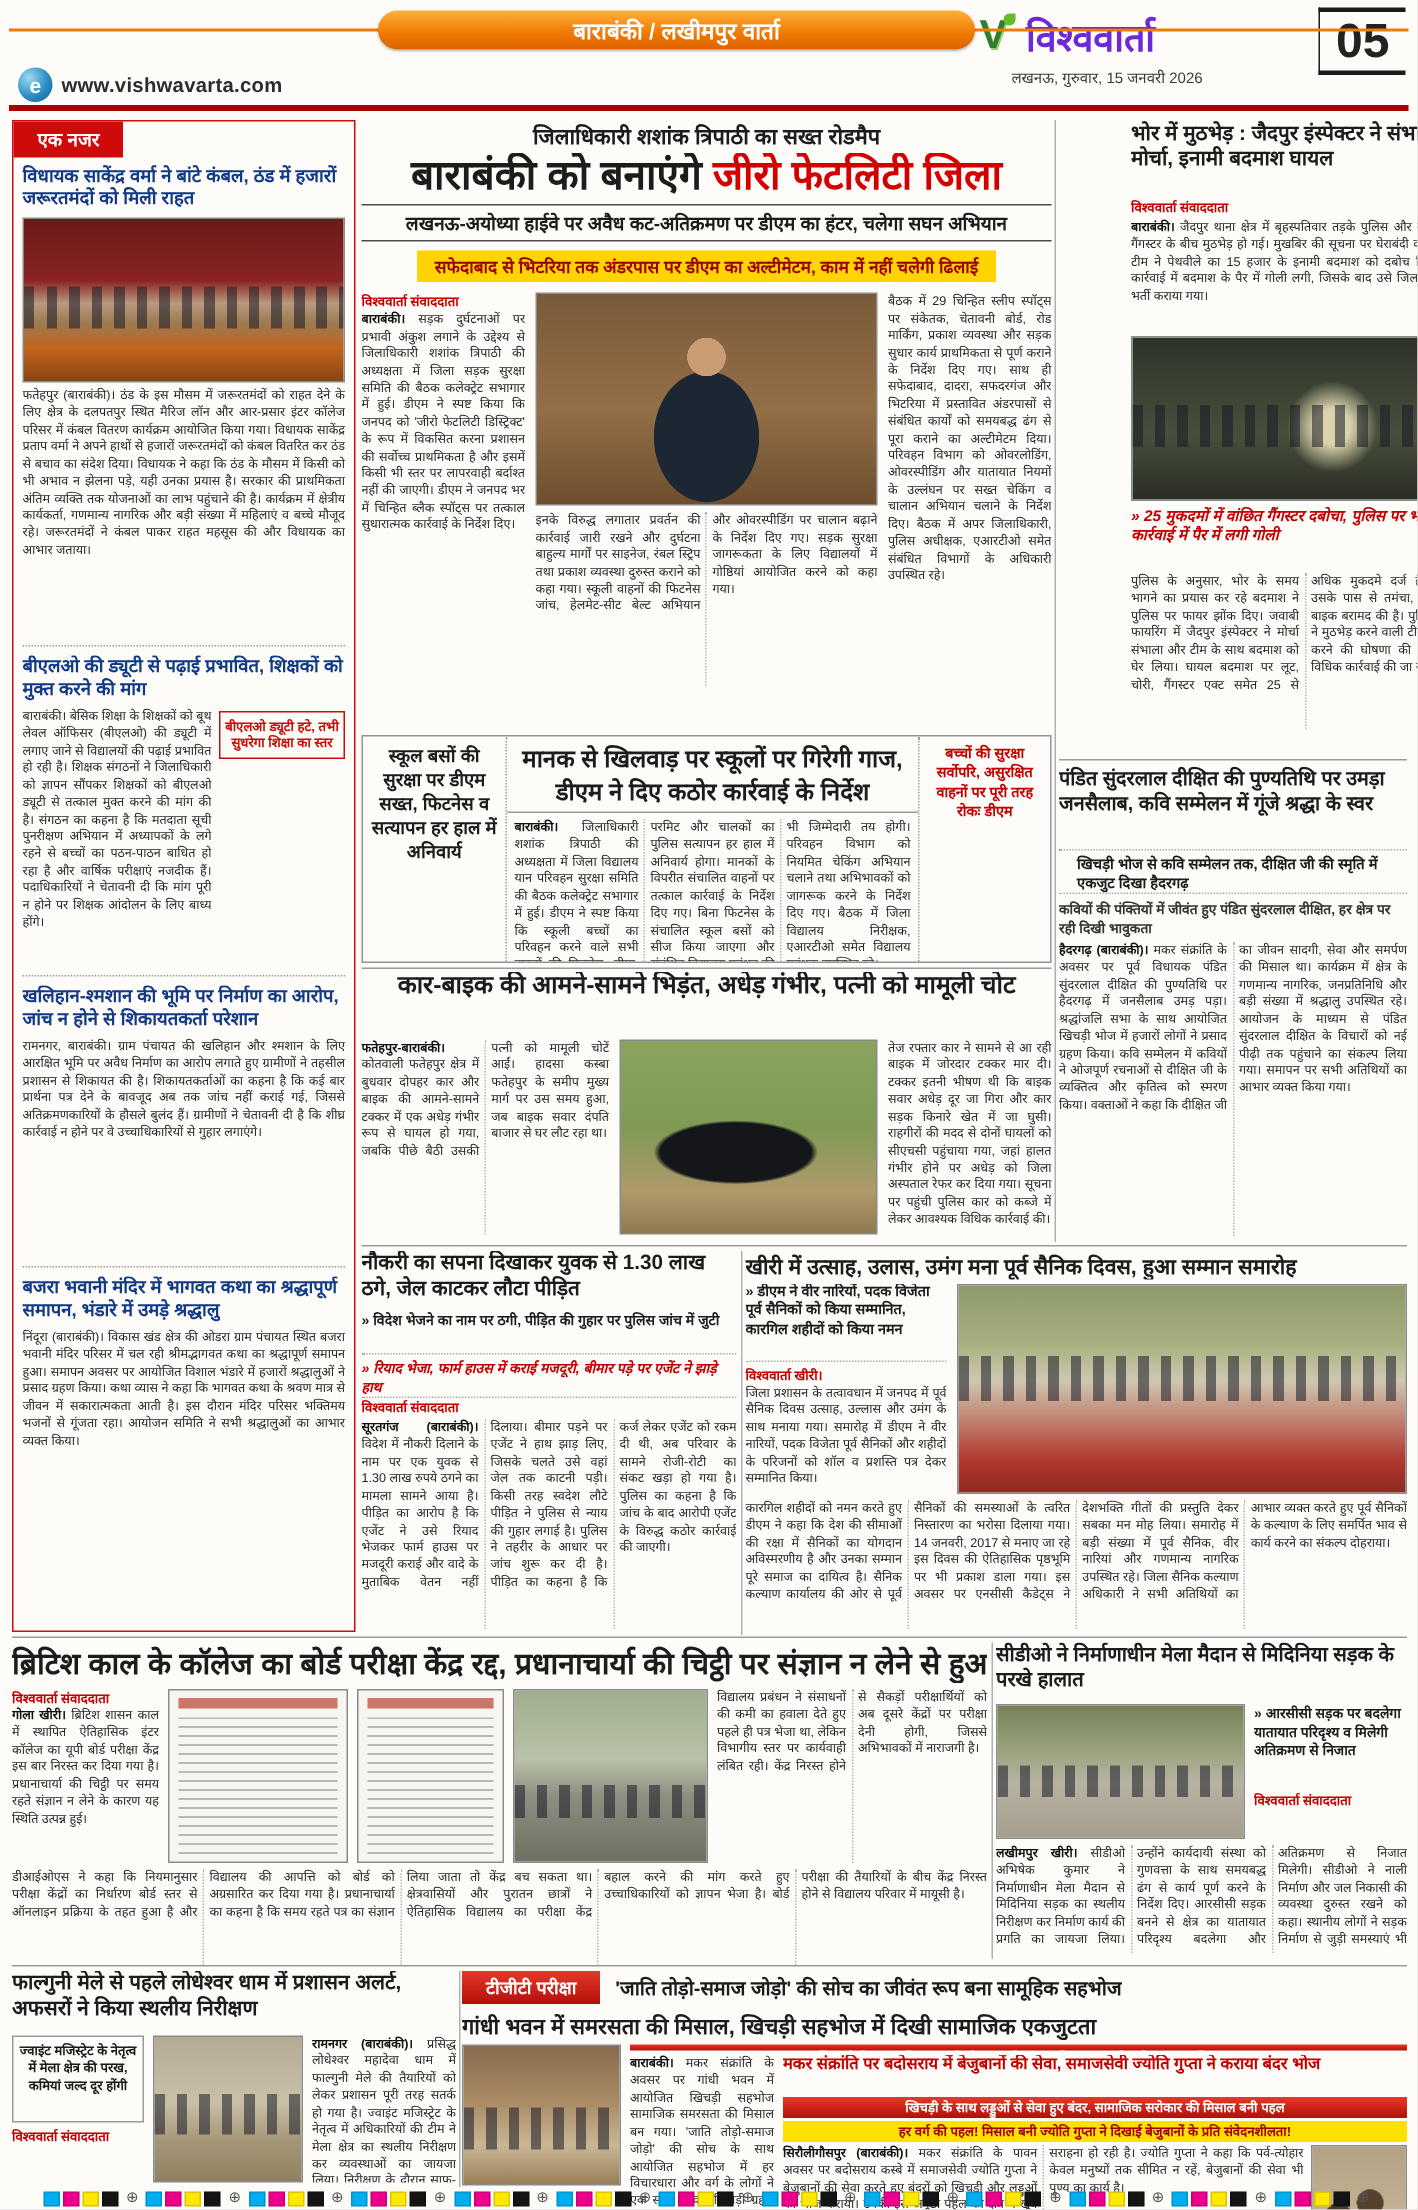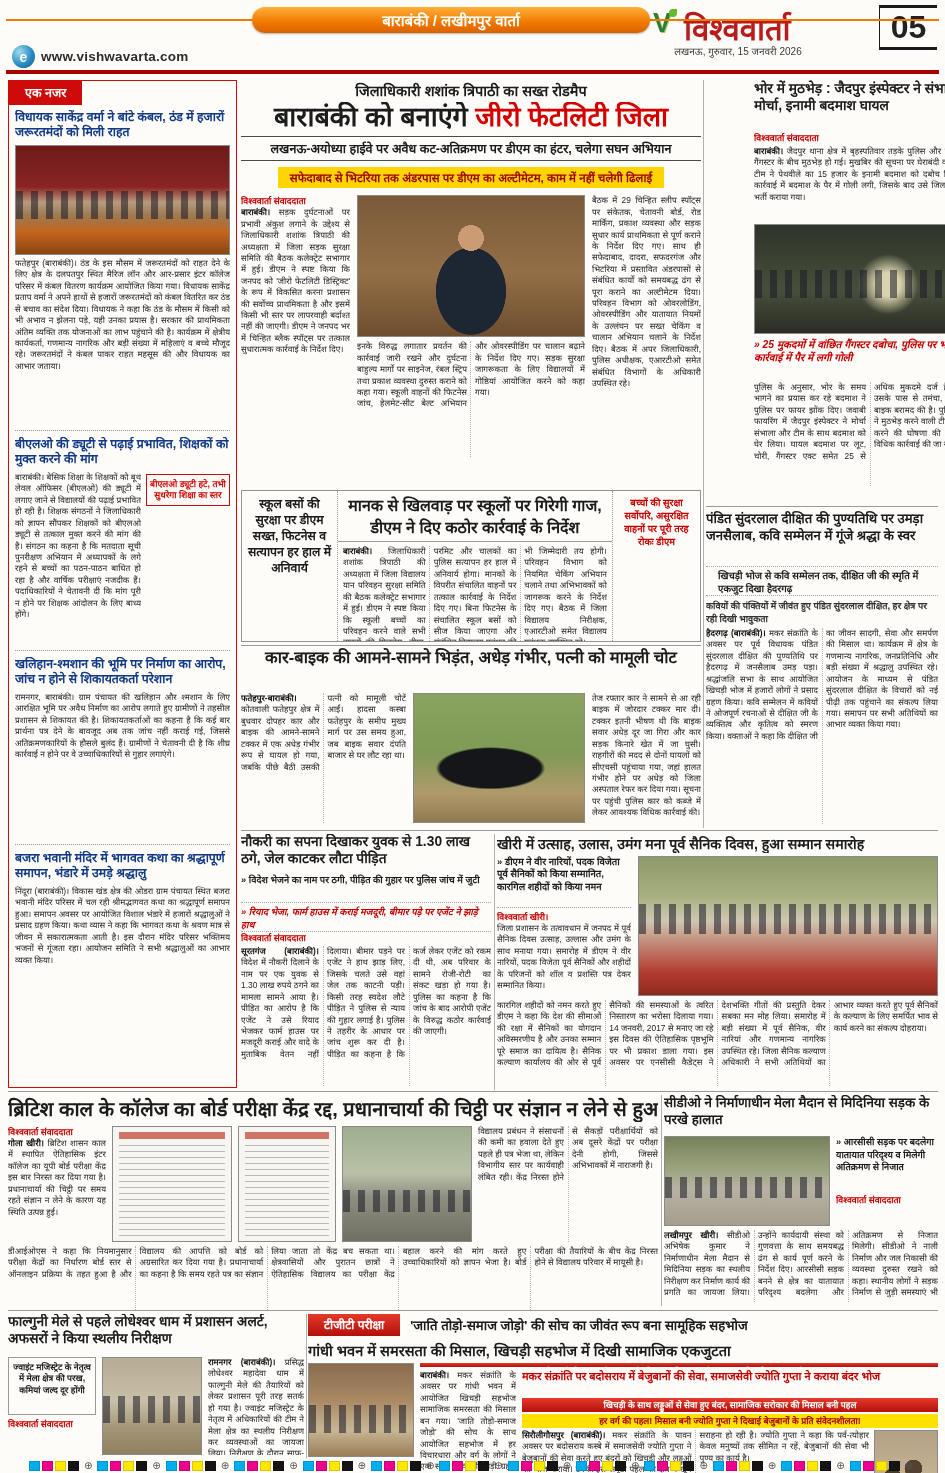--- a/index.html
+++ b/index.html
@@ -23,21 +23,21 @@
     background:linear-gradient(180deg,#ffb03a,#f07800 60%,#d96200); color:#fff; font-weight:bold; font-size:15px;
     display:flex; align-items:center; justify-content:center; box-shadow:0 1px 2px rgba(0,0,0,.3); z-index:2; }
   .orange-line { position:absolute; left:6px; top:19px; width:933px; height:2px; background:#f07b00; z-index:1; }
   .elogo { position:absolute; left:12px; top:45px; width:23px; height:23px; border-radius:50%;
     background:radial-gradient(circle at 32% 30%, #9fd9f0, #2a8ec4 55%, #145e8a); color:#fff; font-weight:bold;
     font-size:14px; display:flex; align-items:center; justify-content:center; }
   .website { position:absolute; left:41px; top:49px; font-size:13.5px; font-weight:bold; color:#2c2c2c; letter-spacing:.2px; }
   .vlogo { position:absolute; left:644px; top:6px; width:36px; height:34px; display:flex; align-items:center; justify-content:center;
     font-weight:bold; font-size:27px; color:#2e7d32; text-shadow:1px 1px 0 #9ccc65; }
   .vlogo::after { content:""; position:absolute; right:3px; top:3px; width:8px; height:8px; border-radius:50% 0 50% 50%; background:#66bb2a; }
-  .brand { position:absolute; left:684px; top:7px; font-size:31px; font-weight:bold; color:#b91c1c; }
+  .brand { position:absolute; left:684px; top:7px; font-size:25px; font-weight:bold; color:#6d28d9; }
   .edition { position:absolute; left:648px; top:44px; width:180px; text-align:center; font-size:10px; color:#3a3a3a; }
   .pagenum { position:absolute; right:8px; top:5px; width:58px; padding:1px 4px; text-align:center;
     font-size:32px; font-weight:bold; color:#222; border-top:3px solid #1a1a1a; border-bottom:3px solid #1a1a1a; border-left:1.5px solid #1a1a1a; }
   .red-rule { position:absolute; left:6px; top:70px; width:933px; height:3.5px; background:#a90000; }
 
   
   .eknajar { left:8px; top:80px; width:229px; height:1008px; border:1.5px solid #cf0a0a; padding:5px 6px 6px; display:flex; flex-direction:column; }
   .ek-tab { align-self:flex-start; margin:-5px 0 5px -6px; background:#cf0a0a; color:#fff; font-weight:bold; font-size:12.5px; padding:3px 16px 4px; }
   .ek-h { color:#123a86; font-weight:bold; font-size:12.3px; line-height:1.22; margin-bottom:3px; }
   .ek-sep { border-top:1.5px dotted #9a9a9a; margin:6px 0; }

